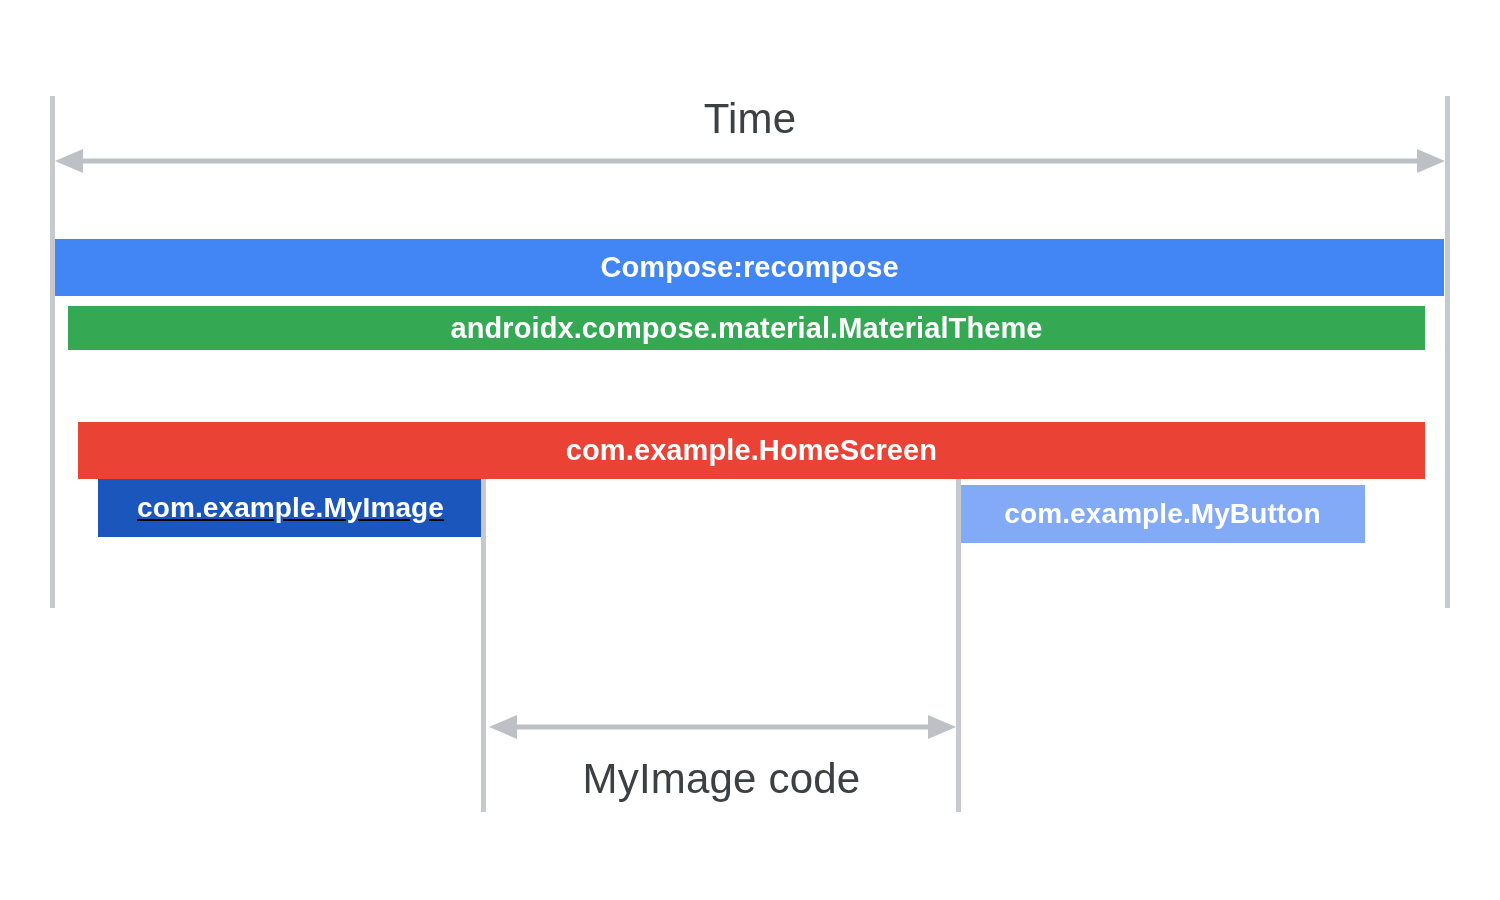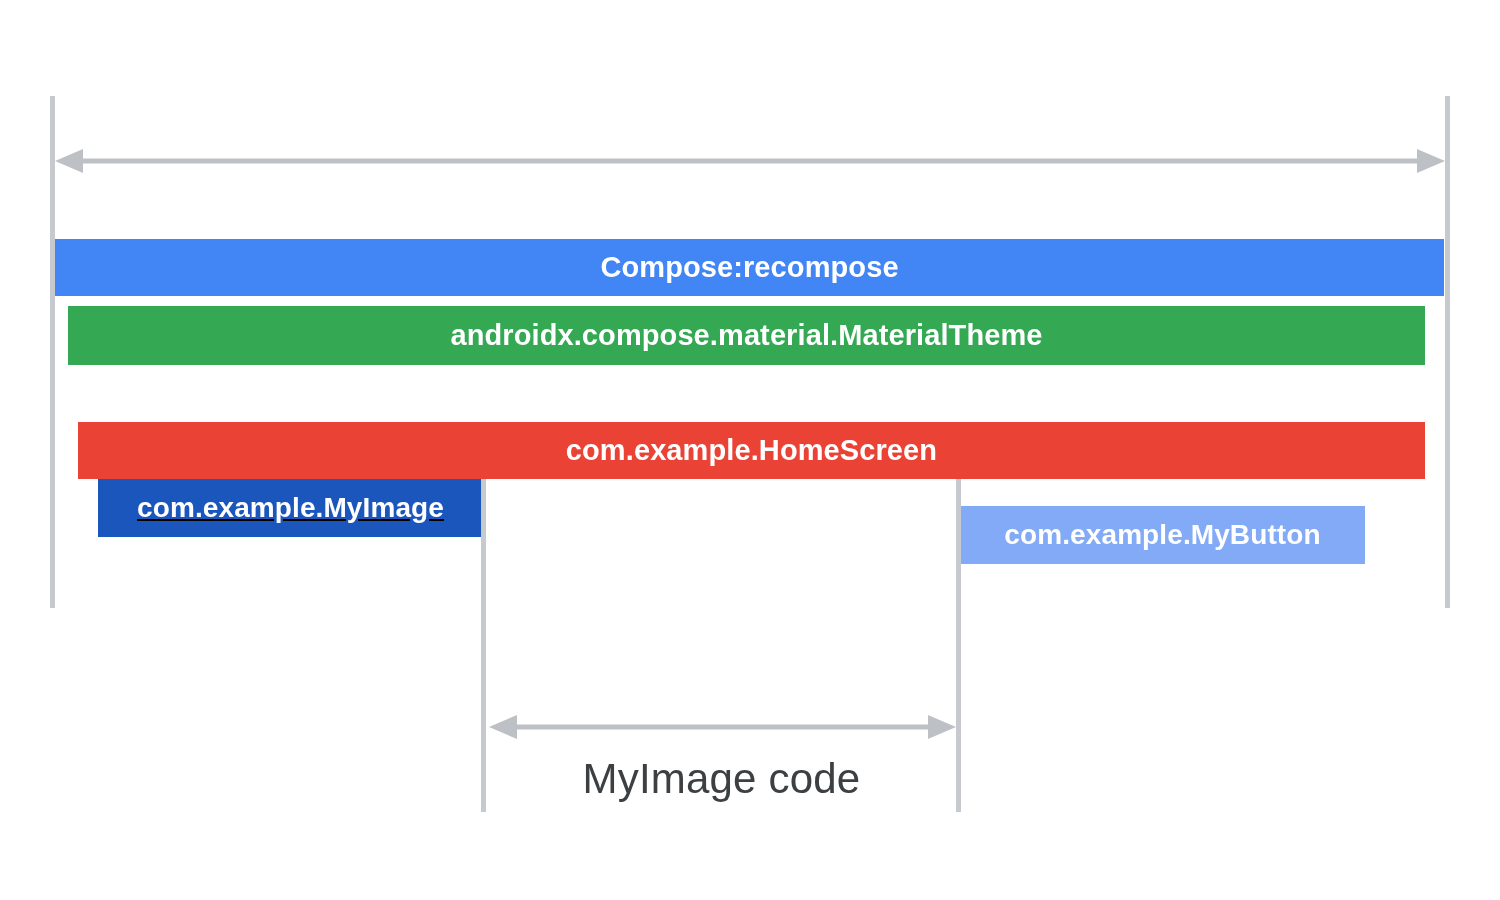--- a/index.html
+++ b/index.html
@@ -58,53 +58,54 @@
   }
   .bar.small .bar-label {
     font-size: 28px;
   }
 </style>
 </head>
 <body>
 
 <div id="stage">
 
+  <div class="axis-label" style="left:0; top:95px; width:1500px;">Time</div>
 
   <div class="vline" style="left:50px; top:96px; height:512px;"></div>
 
   <div class="vline" style="left:1445px; top:96px; height:512px;"></div>
 
   <div class="arrow-wrap" style="left:55px; top:149px; width:1390px;">
     <svg viewBox="0 0 1390 24" preserveAspectRatio="none">
       <g fill="#bdc1c6" stroke="none">
         <polygon points="0,12 28,0 28,24"></polygon>
         <polygon points="1390,12 1362,0 1362,24"></polygon>
       </g>
       <rect x="20" y="9.5" width="1350" height="5" fill="#bdc1c6"></rect>
     </svg>
   </div>
 
   <div class="bar" style="left:55px; top:239px; width:1389px; height:57px; background:#4285f4;">
     <span class="bar-label">Compose:recompose</span>
   </div>
 
-  <div class="bar" style="left:68px; top:306px; width:1357px; height:59px; background:#34a853;">
+  <div class="bar" style="left:68px; top:306px; width:1357px; height:44px; background:#34a853;">
     <span class="bar-label">androidx.compose.material.MaterialTheme</span>
   </div>
 
 
   <div class="bar" style="left:78px; top:422px; width:1347px; height:57px; background:#ea4335;">
     <span class="bar-label">com.example.HomeScreen</span>
   </div>
 
   <div class="bar small" style="left:98px; top:479px; width:385px; height:58px; background:#1a56bc;text-decoration:underline;">
     <span class="bar-label">com.example.MyImage</span>
   </div>
 
-  <div class="bar small" style="left:960px; top:506px; width:405px; height:58px; background:#82aaf7;">
+  <div class="bar small" style="left:960px; top:485px; width:405px; height:58px; background:#82aaf7;">
     <span class="bar-label">com.example.MyButton</span>
   </div>
 
   <div class="vline" style="left:481px; top:479px; height:333px;"></div>
 
   <div class="vline" style="left:956px; top:479px; height:333px;"></div>
 
   <div class="arrow-wrap" style="left:489px; top:715px; width:467px;">
     <svg viewBox="0 0 467 24" preserveAspectRatio="none">
       <g fill="#bdc1c6" stroke="none">

